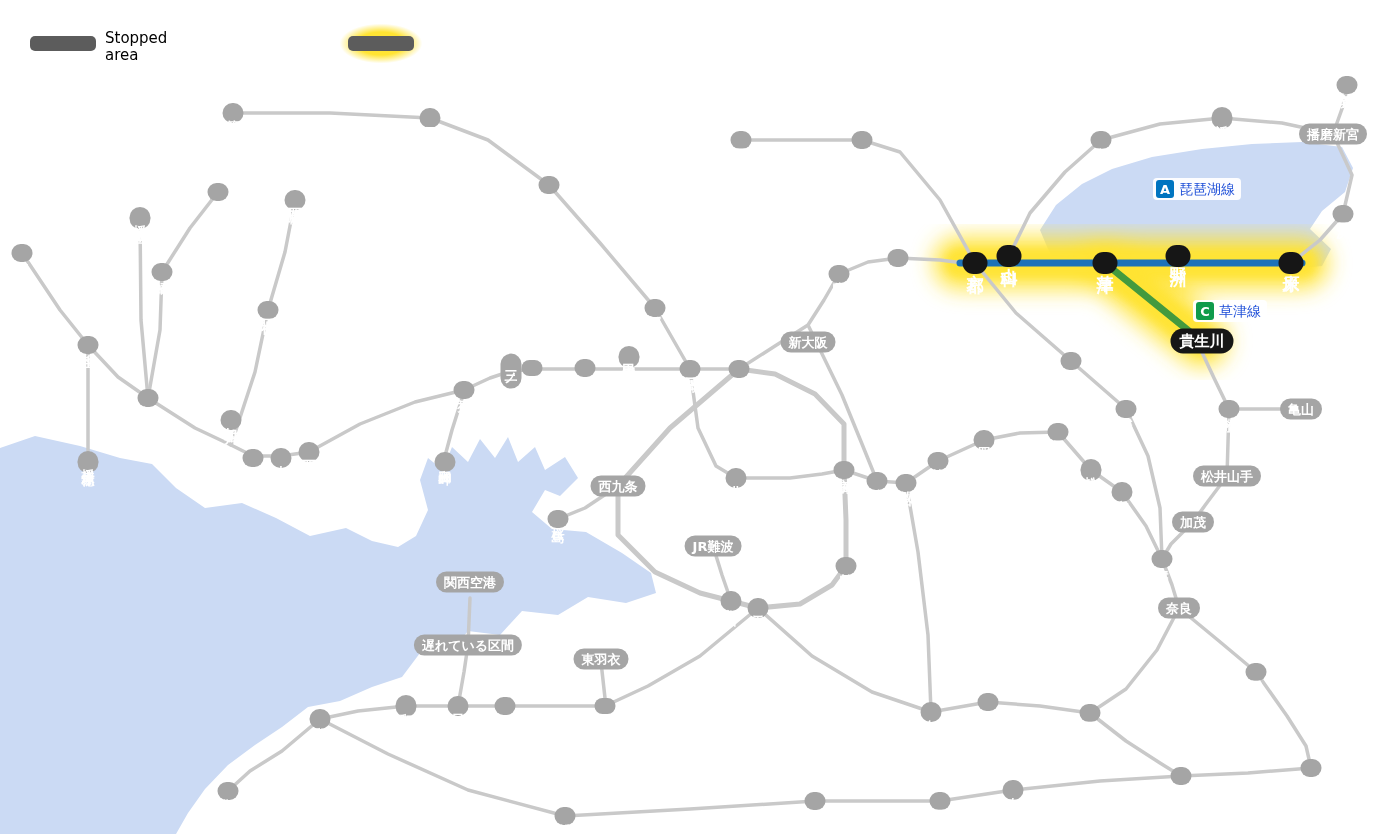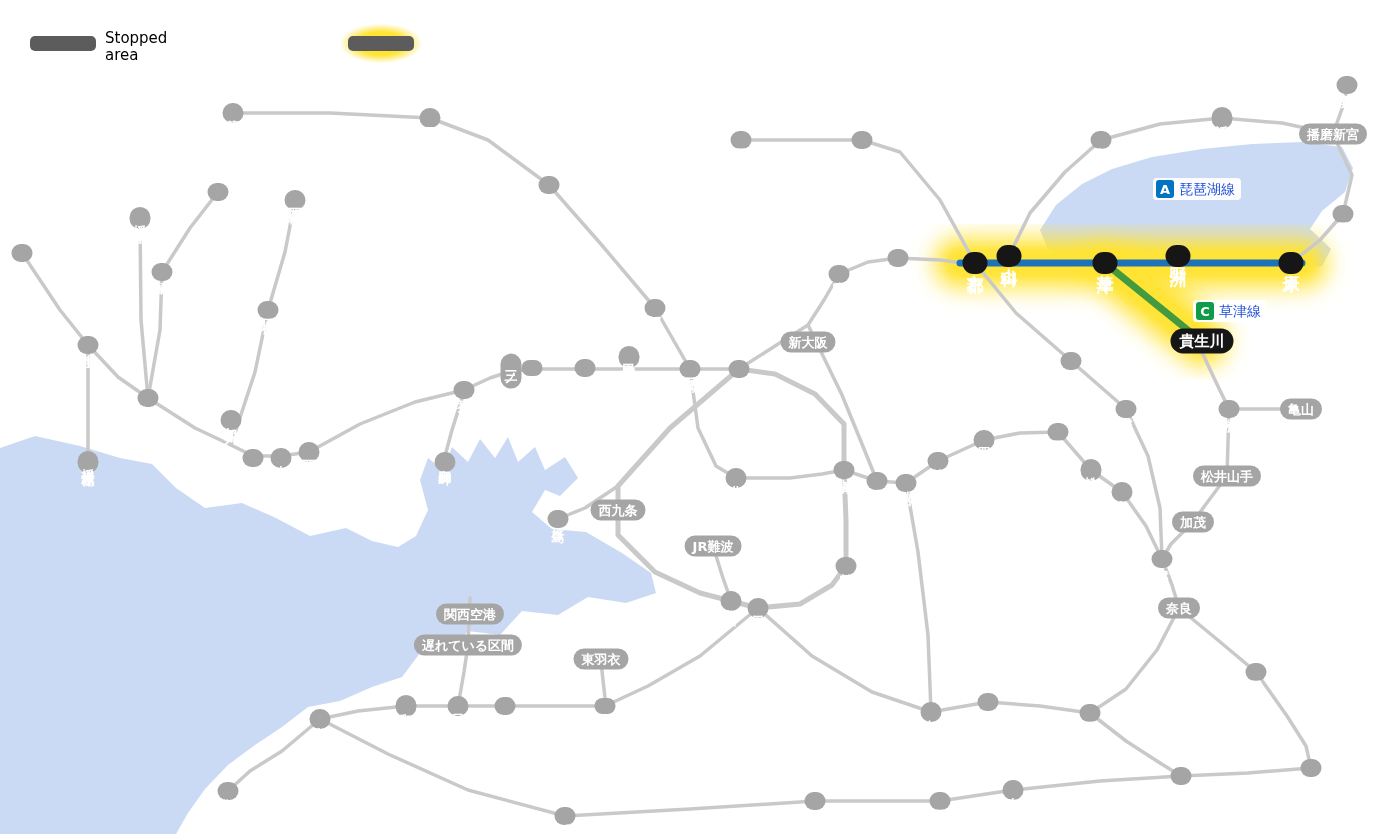--- a/index.html
+++ b/index.html
@@ -171,23 +171,23 @@
       <div class="pill v" style="left: 815px; top: 801px;">橋本</div>
       <div class="pill v" style="left: 565px; top: 816px;">粉河</div>
       <div class="pill v" style="left: 320px; top: 719px;">和歌山</div>
       <div class="pill v" style="left: 228px; top: 791px;">御坊</div>
       <div class="pill v" style="left: 406px; top: 706px;">和泉砂川</div>
       <div class="pill v" style="left: 458px; top: 706px;">日根野</div>
       <div class="pill v" style="left: 505px; top: 706px;">熊取</div>
       <div class="pill v" style="left: 605px; top: 706px;">鳳</div>
       <div class="pill h" style="left: 601px; top: 659px;">東羽衣</div>
       <div class="pill h" style="left: 468px; top: 645px;">遅れている区間</div>
-      <div class="pill h" style="left: 470px; top: 614px;">関西空港</div>
+      <div class="pill h" style="left: 470px; top: 582px;">関西空港</div>
       <div class="pill v" style="left: 558px; top: 519px;">桜島</div>
-      <div class="pill h" style="left: 618px; top: 486px; margin-top: 24px;">西九条</div>
+      <div class="pill h" style="left: 618px; top: 486px;">西九条</div>
       <div class="pill v" style="left: 736px; top: 478px;">北新地</div>
       <div class="pill h" style="left: 713px; top: 546px;">JR難波</div>
       <div class="pill v" style="left: 731px; top: 601px;">新今宮</div>
       <div class="pill v" style="left: 758px; top: 608px;">天王寺</div>
       <div class="pill v" style="left: 846px; top: 566px;">鶴橋</div>
       <div class="pill v" style="left: 844px; top: 470px;">京橋</div>
       <div class="pill v" style="left: 877px; top: 481px;">鴫野</div>
       <div class="pill v" style="left: 906px; top: 483px;">放出</div>
       <div class="pill v" style="left: 938px; top: 461px;">徳庵</div>
       <div class="pill v" style="left: 984px; top: 440px;">四条畷</div>

